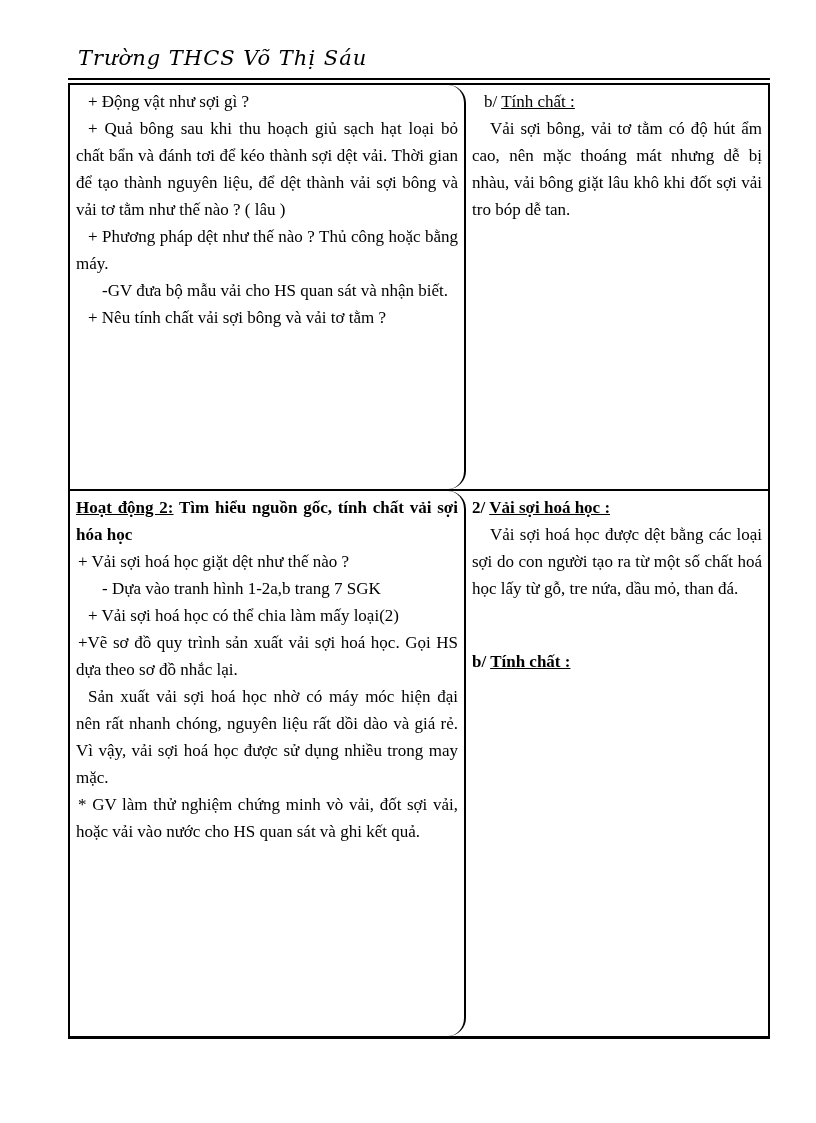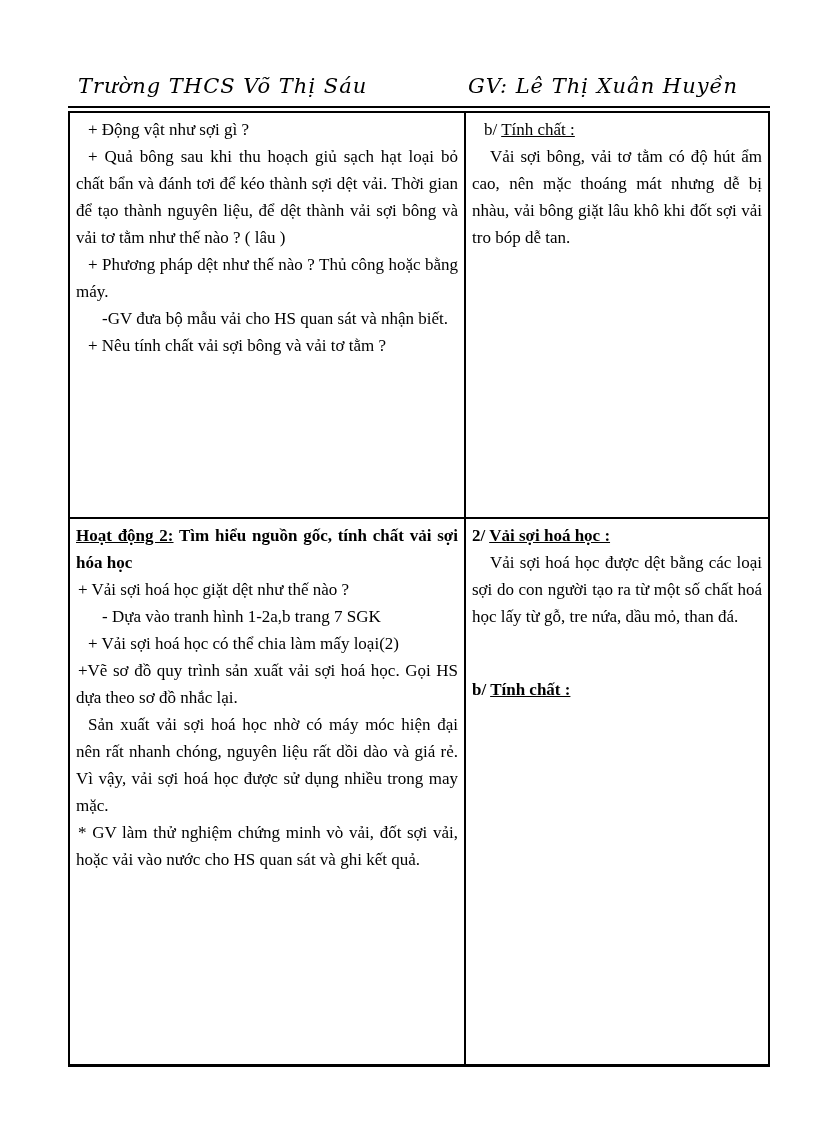--- a/index.html
+++ b/index.html
@@ -3,21 +3,21 @@
 <meta charset="utf-8">
 <style>
   html, body { margin: 0; padding: 0; background: #ffffff; }
   body {
     width: 816px; height: 1123px;
     font-family: "Liberation Serif", serif;
     color: #000000;
     position: relative;
     overflow: hidden;
   }
-  .content { position: absolute; left: 68px; top: 0; width: 702px; margin-top: 28px; }
+  .content { position: absolute; left: 68px; top: 0; width: 702px; }
 
   
   .doc-header {
     margin-top: 46px;
     display: flex;
     justify-content: space-between;
     align-items: flex-end;
     padding: 0 32px 8px 10px;
     border-bottom: 2px solid #000;
     font-family: "DejaVu Serif", serif;
@@ -25,21 +25,21 @@
     font-size: 21px;
     letter-spacing: 1px;
   }
 
   
   .lesson-table { border: 2px solid #000; margin-top: 3px; border-bottom-width: 3px; }
   .t-row { display: flex; }
   .t-row + .t-row { border-top: 2px solid #000; }
   .row-1 { min-height: 404px; }
   .row-2 { min-height: 545px; }
-  .cell { box-sizing: border-box; padding: 3px 6px 0 6px; }
+  .cell { box-sizing: border-box; padding: 3px 6px 0 6px; border-radius: 18px; }
   .cell-left { width: 396px; flex-shrink: 0; border-right: 2px solid #000; }
   .cell-right { flex: 1; }
 
   .p { margin: 0; font-size: 17px; line-height: 27px; }
   .just { text-align: justify; }
   .i0 { text-indent: 2px; }
   .i1 { text-indent: 12px; }
   .i2 { text-indent: 26px; }
   .i3 { text-indent: 18px; }
   .b  { font-weight: bold; }
@@ -63,21 +63,20 @@
     font-weight: bold; font-size: 18px;
   }
 </style>
 </head>
 <body>
 
 <div class="content">
 
   <div class="doc-header">
     <span>Trường THCS Võ Thị Sáu</span>
-    <span>GV: Lê Thị Xuân Huyền</span>
   </div>
 
   <div class="lesson-table">
 
     <div class="t-row row-1">
       <div class="cell cell-left">
         <p class="p i1">+ Động vật như sợi gì ?</p>
         <p class="p i1 just">+ Quả bông sau khi thu hoạch giủ sạch hạt loại bỏ chất bẩn và đánh tơi để kéo thành sợi dệt vải. Thời gian  để tạo thành nguyên liệu,  để dệt thành vải sợi bông và vải tơ tằm như thế nào ?  ( lâu )</p>
         <p class="p i1 just">+ Phương pháp dệt như thế nào ? Thủ công hoặc bằng máy.</p>
         <p class="p i2 just">-GV đưa bộ mẫu vải  cho HS quan sát và nhận biết.</p>

